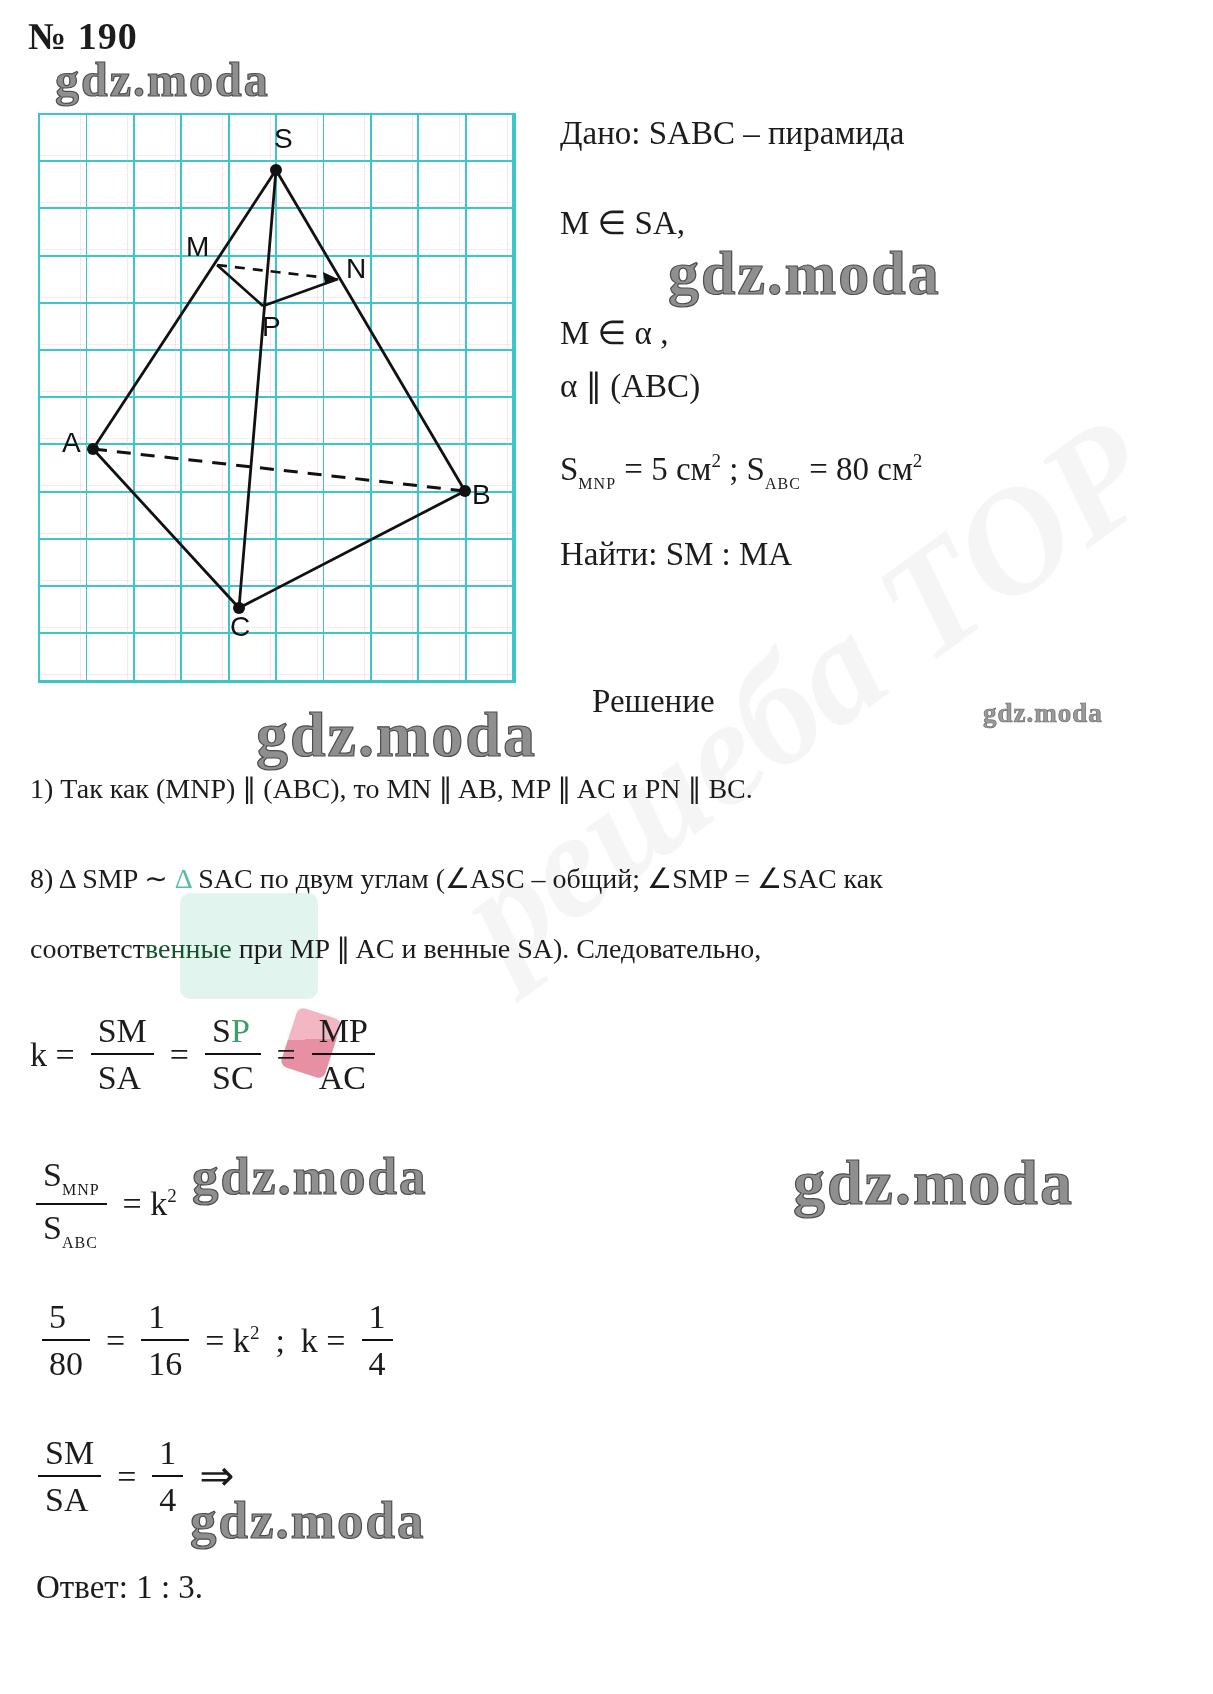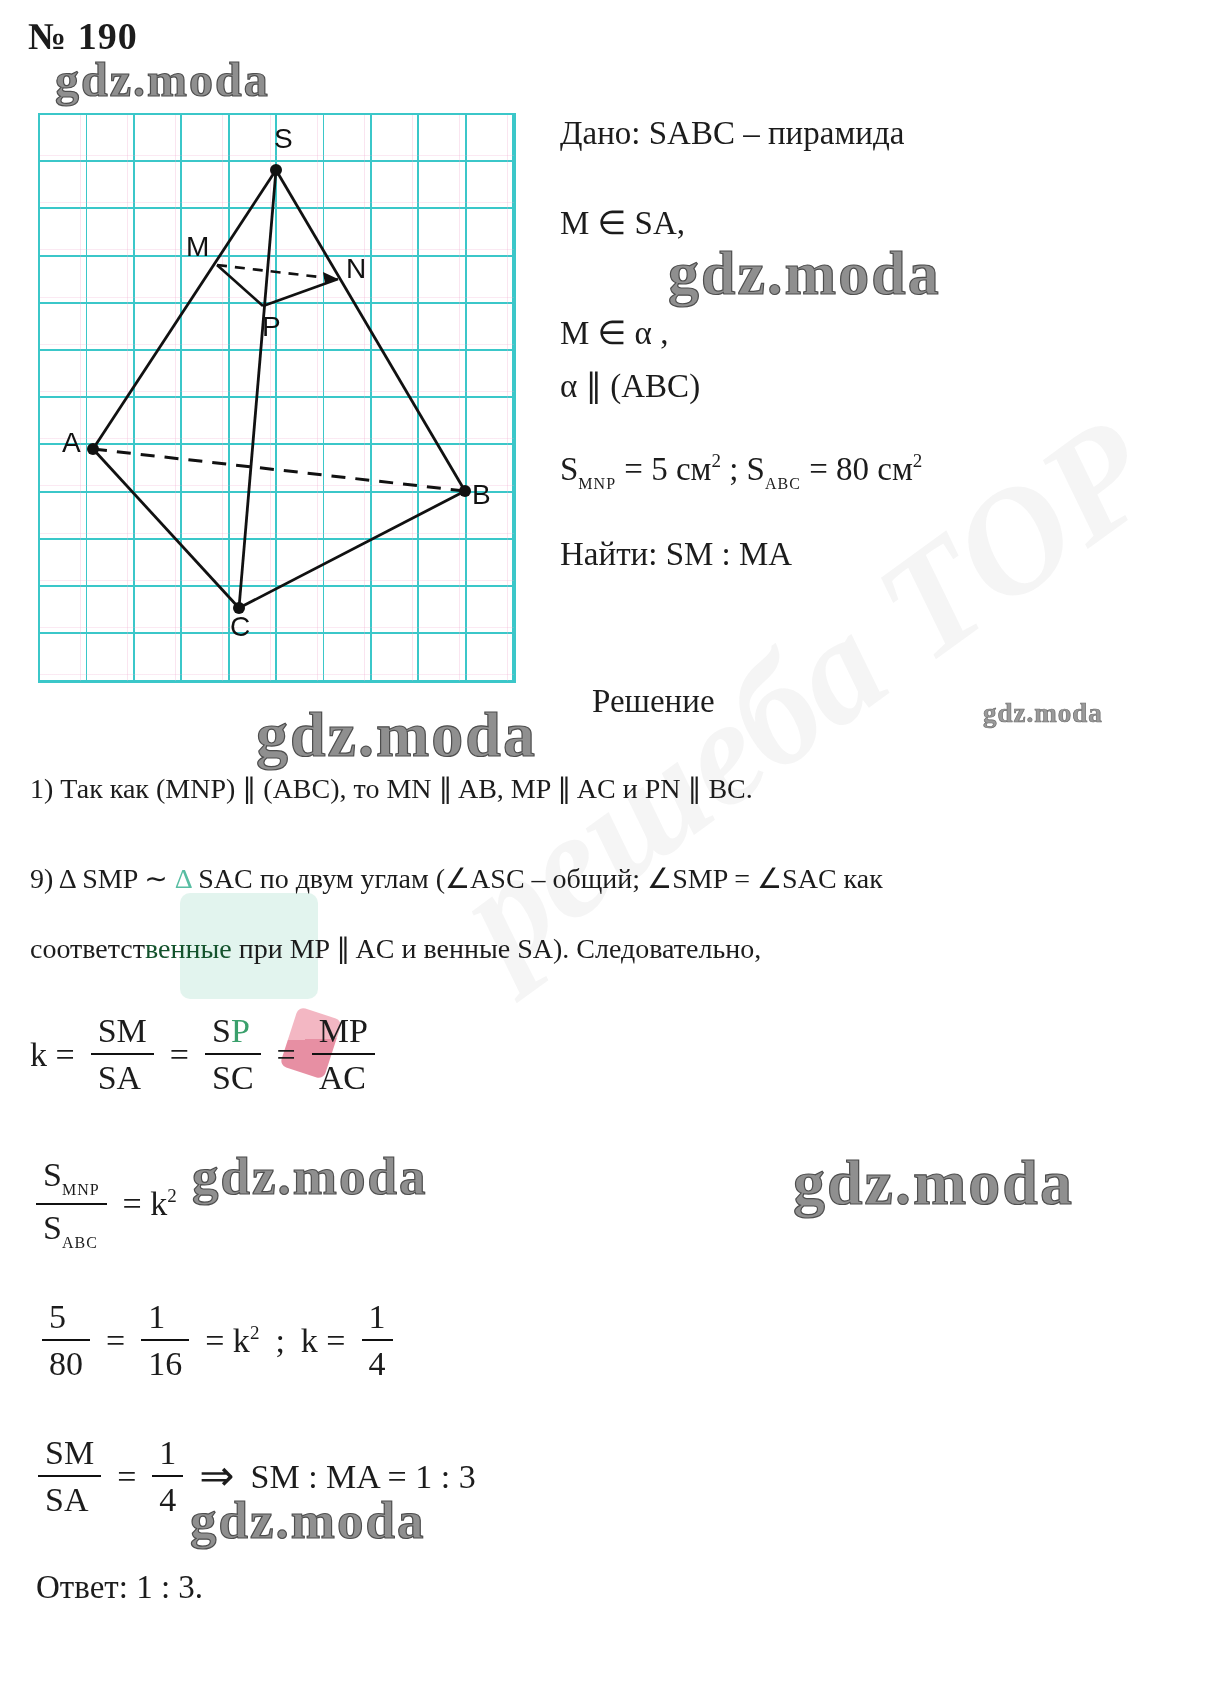--- a/index.html
+++ b/index.html
@@ -136,21 +136,21 @@
 <div class="abs given-line gl3">M ∈ α ,</div>
 <div class="abs given-line gl4">α ∥ (ABC)</div>
 <div class="abs given-line gl5">
   <span>S</span><span class="msub">MNP</span><span> = 5 см</span><span class="msup">2</span><span> ;  </span><span>S</span><span class="msub">ABC</span><span> = 80 см</span><span class="msup">2</span>
 </div>
 <div class="abs given-line gl6">Найти: SM : MA</div>
 
 <div class="abs sol-heading">Решение</div>
 <div class="abs sol-line st1">1) Так как (MNP) ∥ (ABC), то MN ∥ AB,  MP ∥ AC и PN ∥ BC.</div>
 <div class="abs sol-line st2">
-  <span>9) Δ SMP ∼ </span><span class="green-delta">Δ</span><span> SAC по двум углам (∠ASC – общий;  ∠SMP = ∠SAC как</span>
+  <span>8) Δ SMP ∼ </span><span class="green-delta">Δ</span><span> SAC по двум углам (∠ASC – общий;  ∠SMP = ∠SAC как</span>
 </div>
 <div class="abs sol-line st3">
   <span>соответст</span><span class="teal-word">венные</span><span> при MP ∥ AC и венные SA). Следовательно,</span>
 </div>
 
 <div class="frow krow">
   <span>k =</span>
   <span class="frac">
     <span class="ft">SM</span>
     <span class="fb">SA</span>
@@ -198,16 +198,15 @@
   <span class="frac">
     <span class="ft">SM</span>
     <span class="fb">SA</span>
   </span>
   <span>=</span>
   <span class="frac">
     <span class="ft">1</span>
     <span class="fb">4</span>
   </span>
   <span class="arrow-sym">⇒</span>
-  <span>SM : MA = 1 : 3</span>
 </div>
 
 <div class="abs answer-line">Ответ: 1 : 3.</div>
 
 </body></html>

